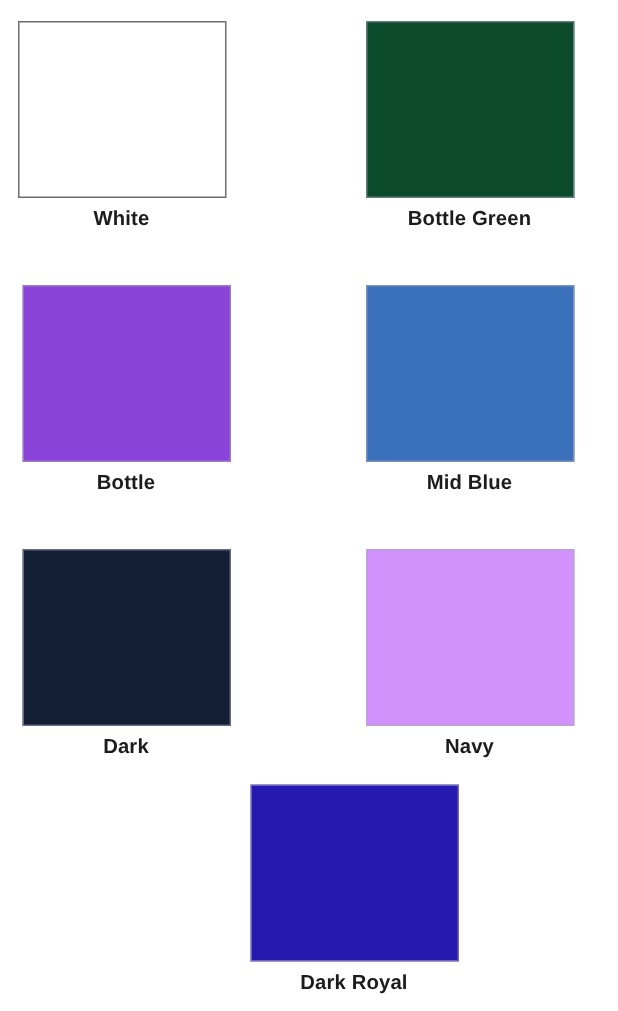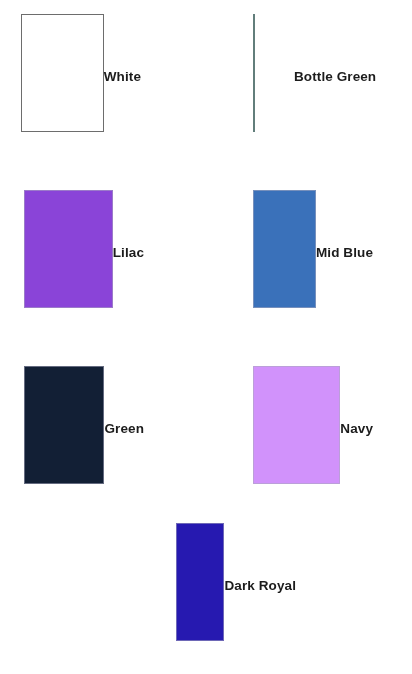--- a/index.html
+++ b/index.html
@@ -16,21 +16,21 @@
   .board {
     position: relative;
     width: 412px;
     height: 674px;
     background: #ffffff;
   }
   .swatch-cell {
     position: absolute;
     width: 120px;
     display: flex;
-    flex-direction: row;
+    flex-direction: column;
     align-items: center;
   }
   .chip {
     width: 139px;
     height: 118px;
     box-sizing: border-box;
   }
   .chip.bordered {
     border: 1px solid #6d6d6d;
   }
@@ -43,21 +43,21 @@
     font-weight: bold;
     color: #1c1c1c;
     letter-spacing: 0.1px;
     line-height: 1;
     white-space: nowrap;
     text-align: center;
   }
 
   
   #cell-0 { left: 21px;  top: 14px; }
-  #cell-1 { left: 253px; top: 14px; gap: 39px; }
+  #cell-1 { left: 253px; top: 14px; }
   
   #cell-2 { left: 24px;  top: 190px; }
   #cell-3 { left: 253px; top: 190px; align-items: center; }
   
   #cell-4 { left: 24px;  top: 366px; }
   #cell-5 { left: 253px; top: 366px; }
   
   #cell-6 { left: 136px; top: 523px; padding-left: 40px; }
 </style>
 </head>
@@ -70,31 +70,31 @@
     <div class="caption" style="color: rgb(28, 28, 28);">White</div>
   </div>
 
   <div class="swatch-cell" id="cell-1">
     <div class="chip hairline" style="background:#0c4a2c;"></div>
     <div class="caption" style="color: rgb(28, 28, 28);">Bottle Green</div>
   </div>
 
   <div class="swatch-cell" id="cell-2">
     <div class="chip hairline" style="background:#8a44d8;"></div>
-    <div class="caption" style="color: rgb(28, 28, 28);">Lilac</div>
+    <div class="caption" style="color: rgb(28, 28, 28);">Bottle</div>
   </div>
 
   <div class="swatch-cell" id="cell-3">
     <div class="chip hairline" style="background:#3a71ba;"></div>
     <div class="caption" style="color: rgb(28, 28, 28);">Mid Blue</div>
   </div>
 
   <div class="swatch-cell" id="cell-4">
     <div class="chip hairline" style="background:#121f35;"></div>
-    <div class="caption" style="color: rgb(28, 28, 28);">Green</div>
+    <div class="caption" style="color: rgb(28, 28, 28);">Dark</div>
   </div>
 
   <div class="swatch-cell" id="cell-5">
     <div class="chip hairline" style="background:#d192fb;"></div>
     <div class="caption" style="color: rgb(28, 28, 28);">Navy</div>
   </div>
 
   <div class="swatch-cell" id="cell-6">
     <div class="chip hairline" style="background:#2619b0;"></div>
     <div class="caption" style="color: rgb(28, 28, 28);">Dark Royal</div>

